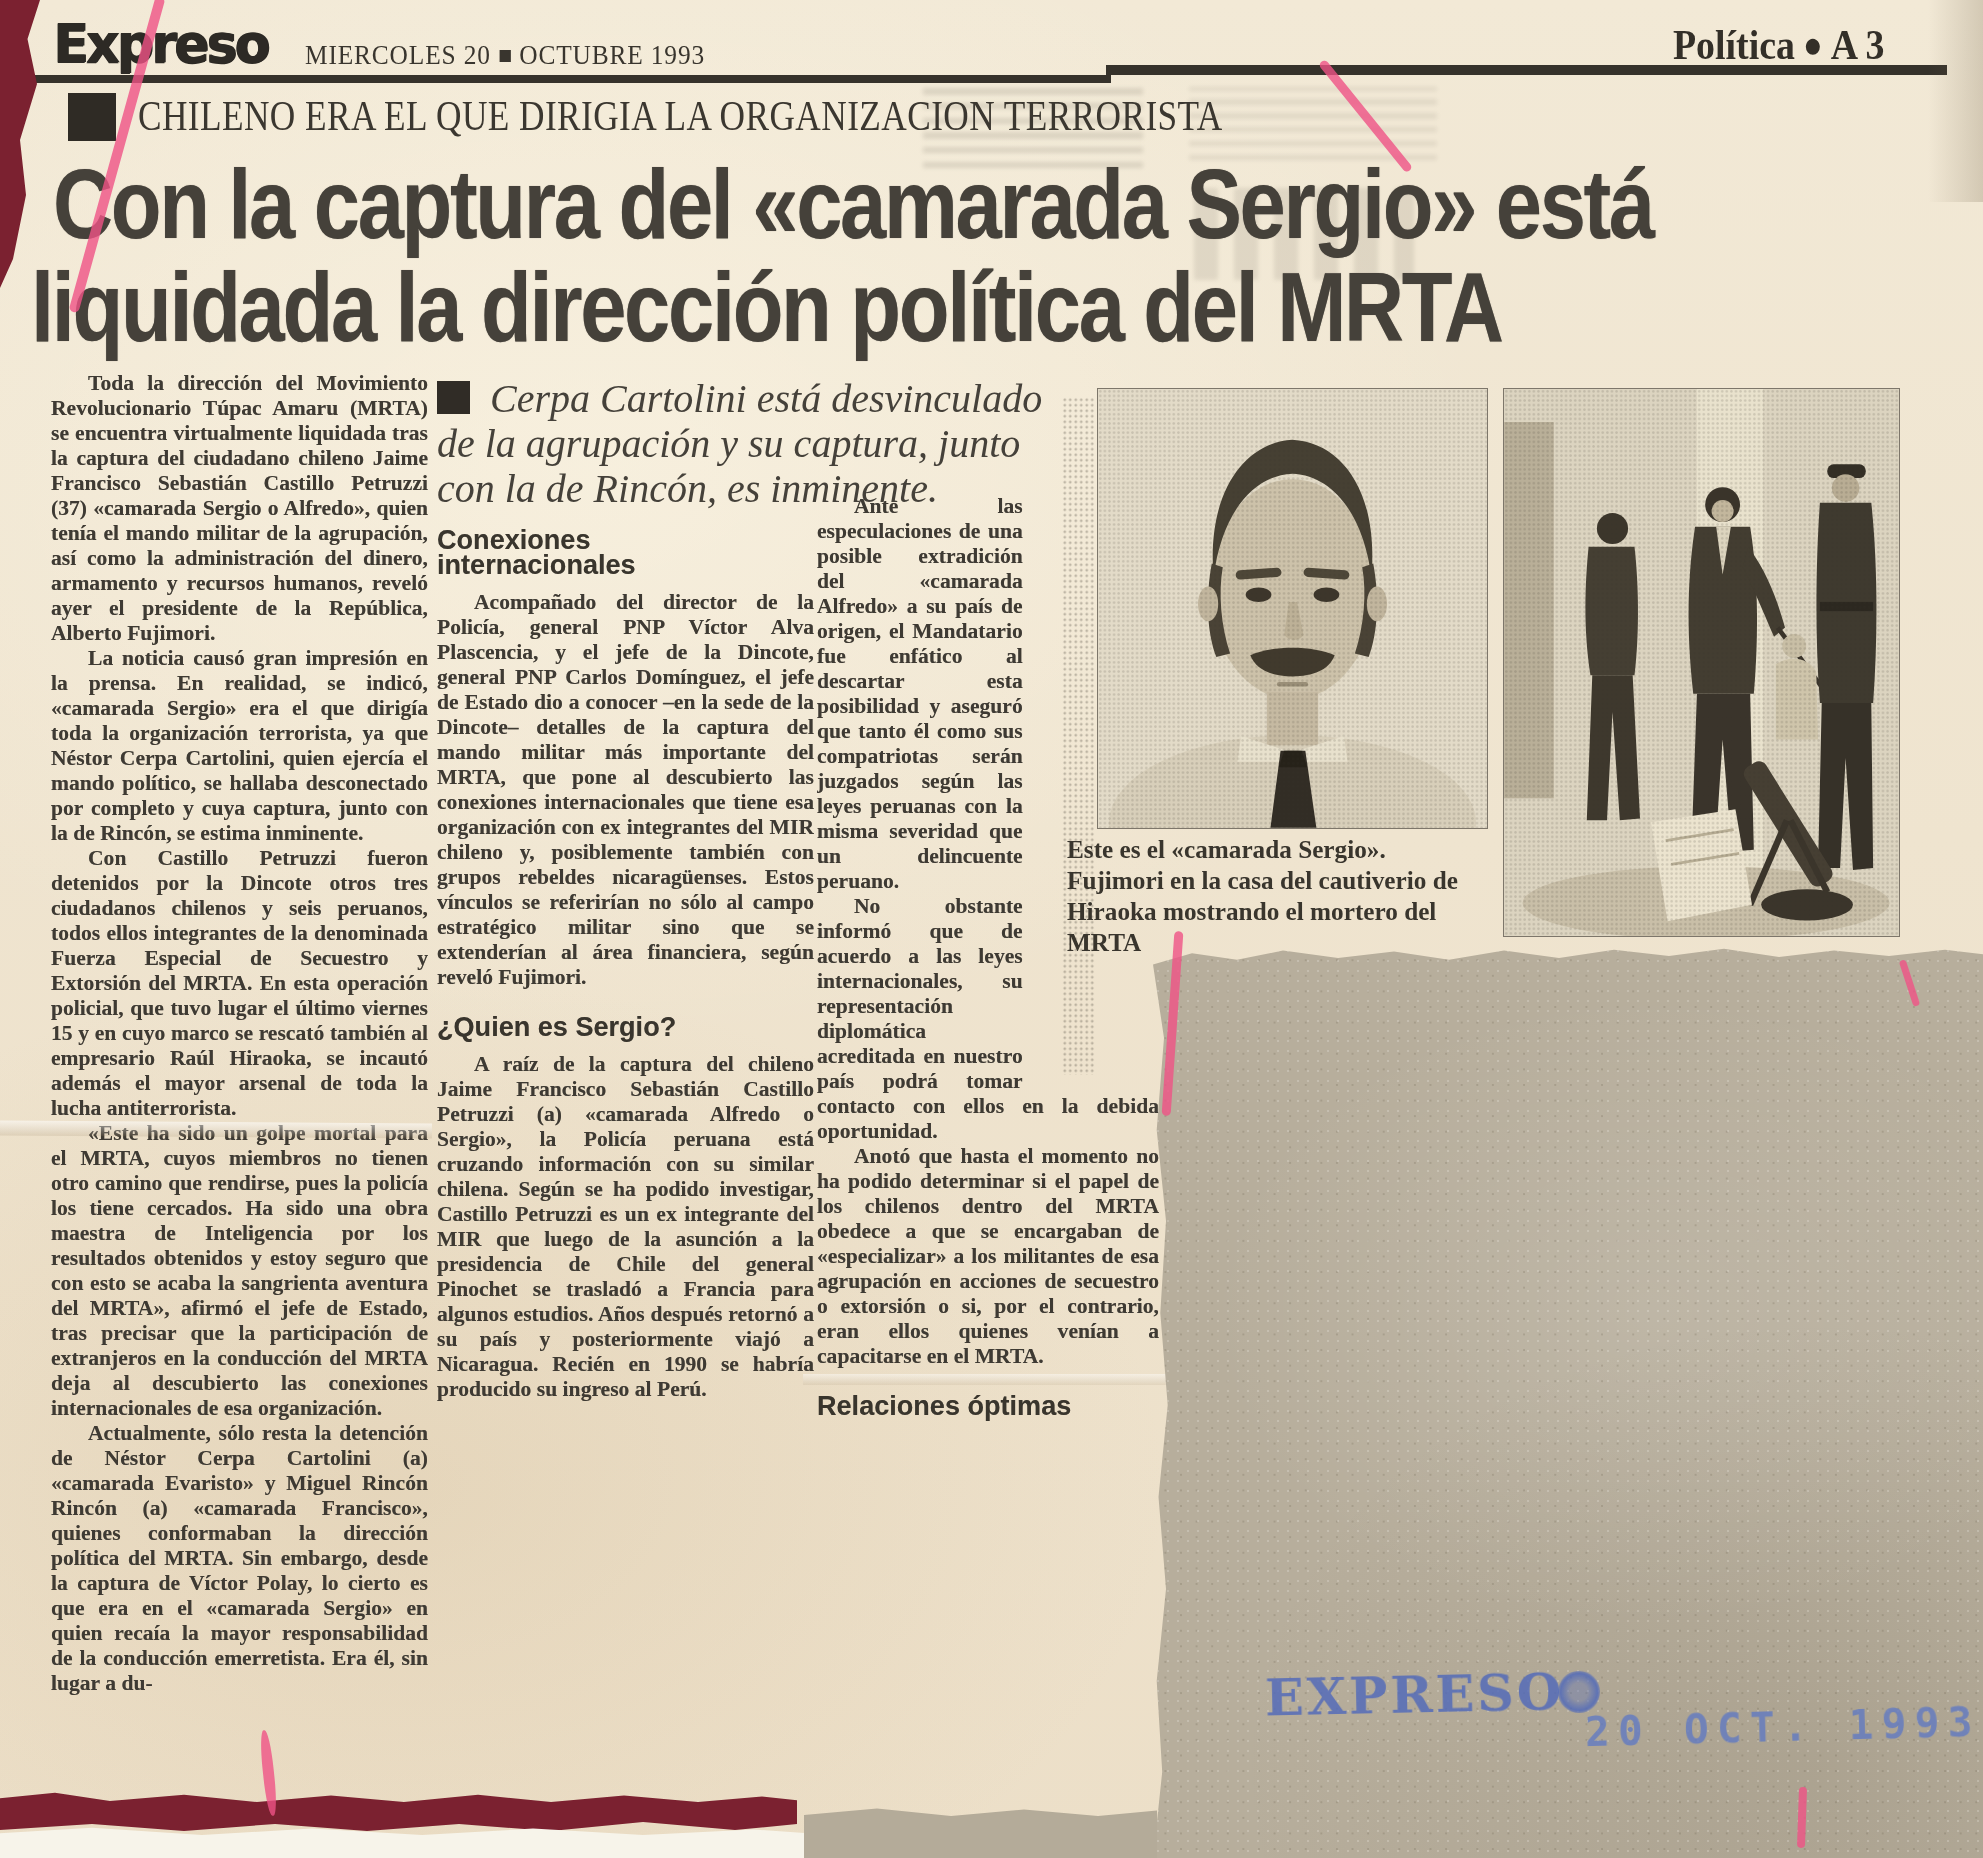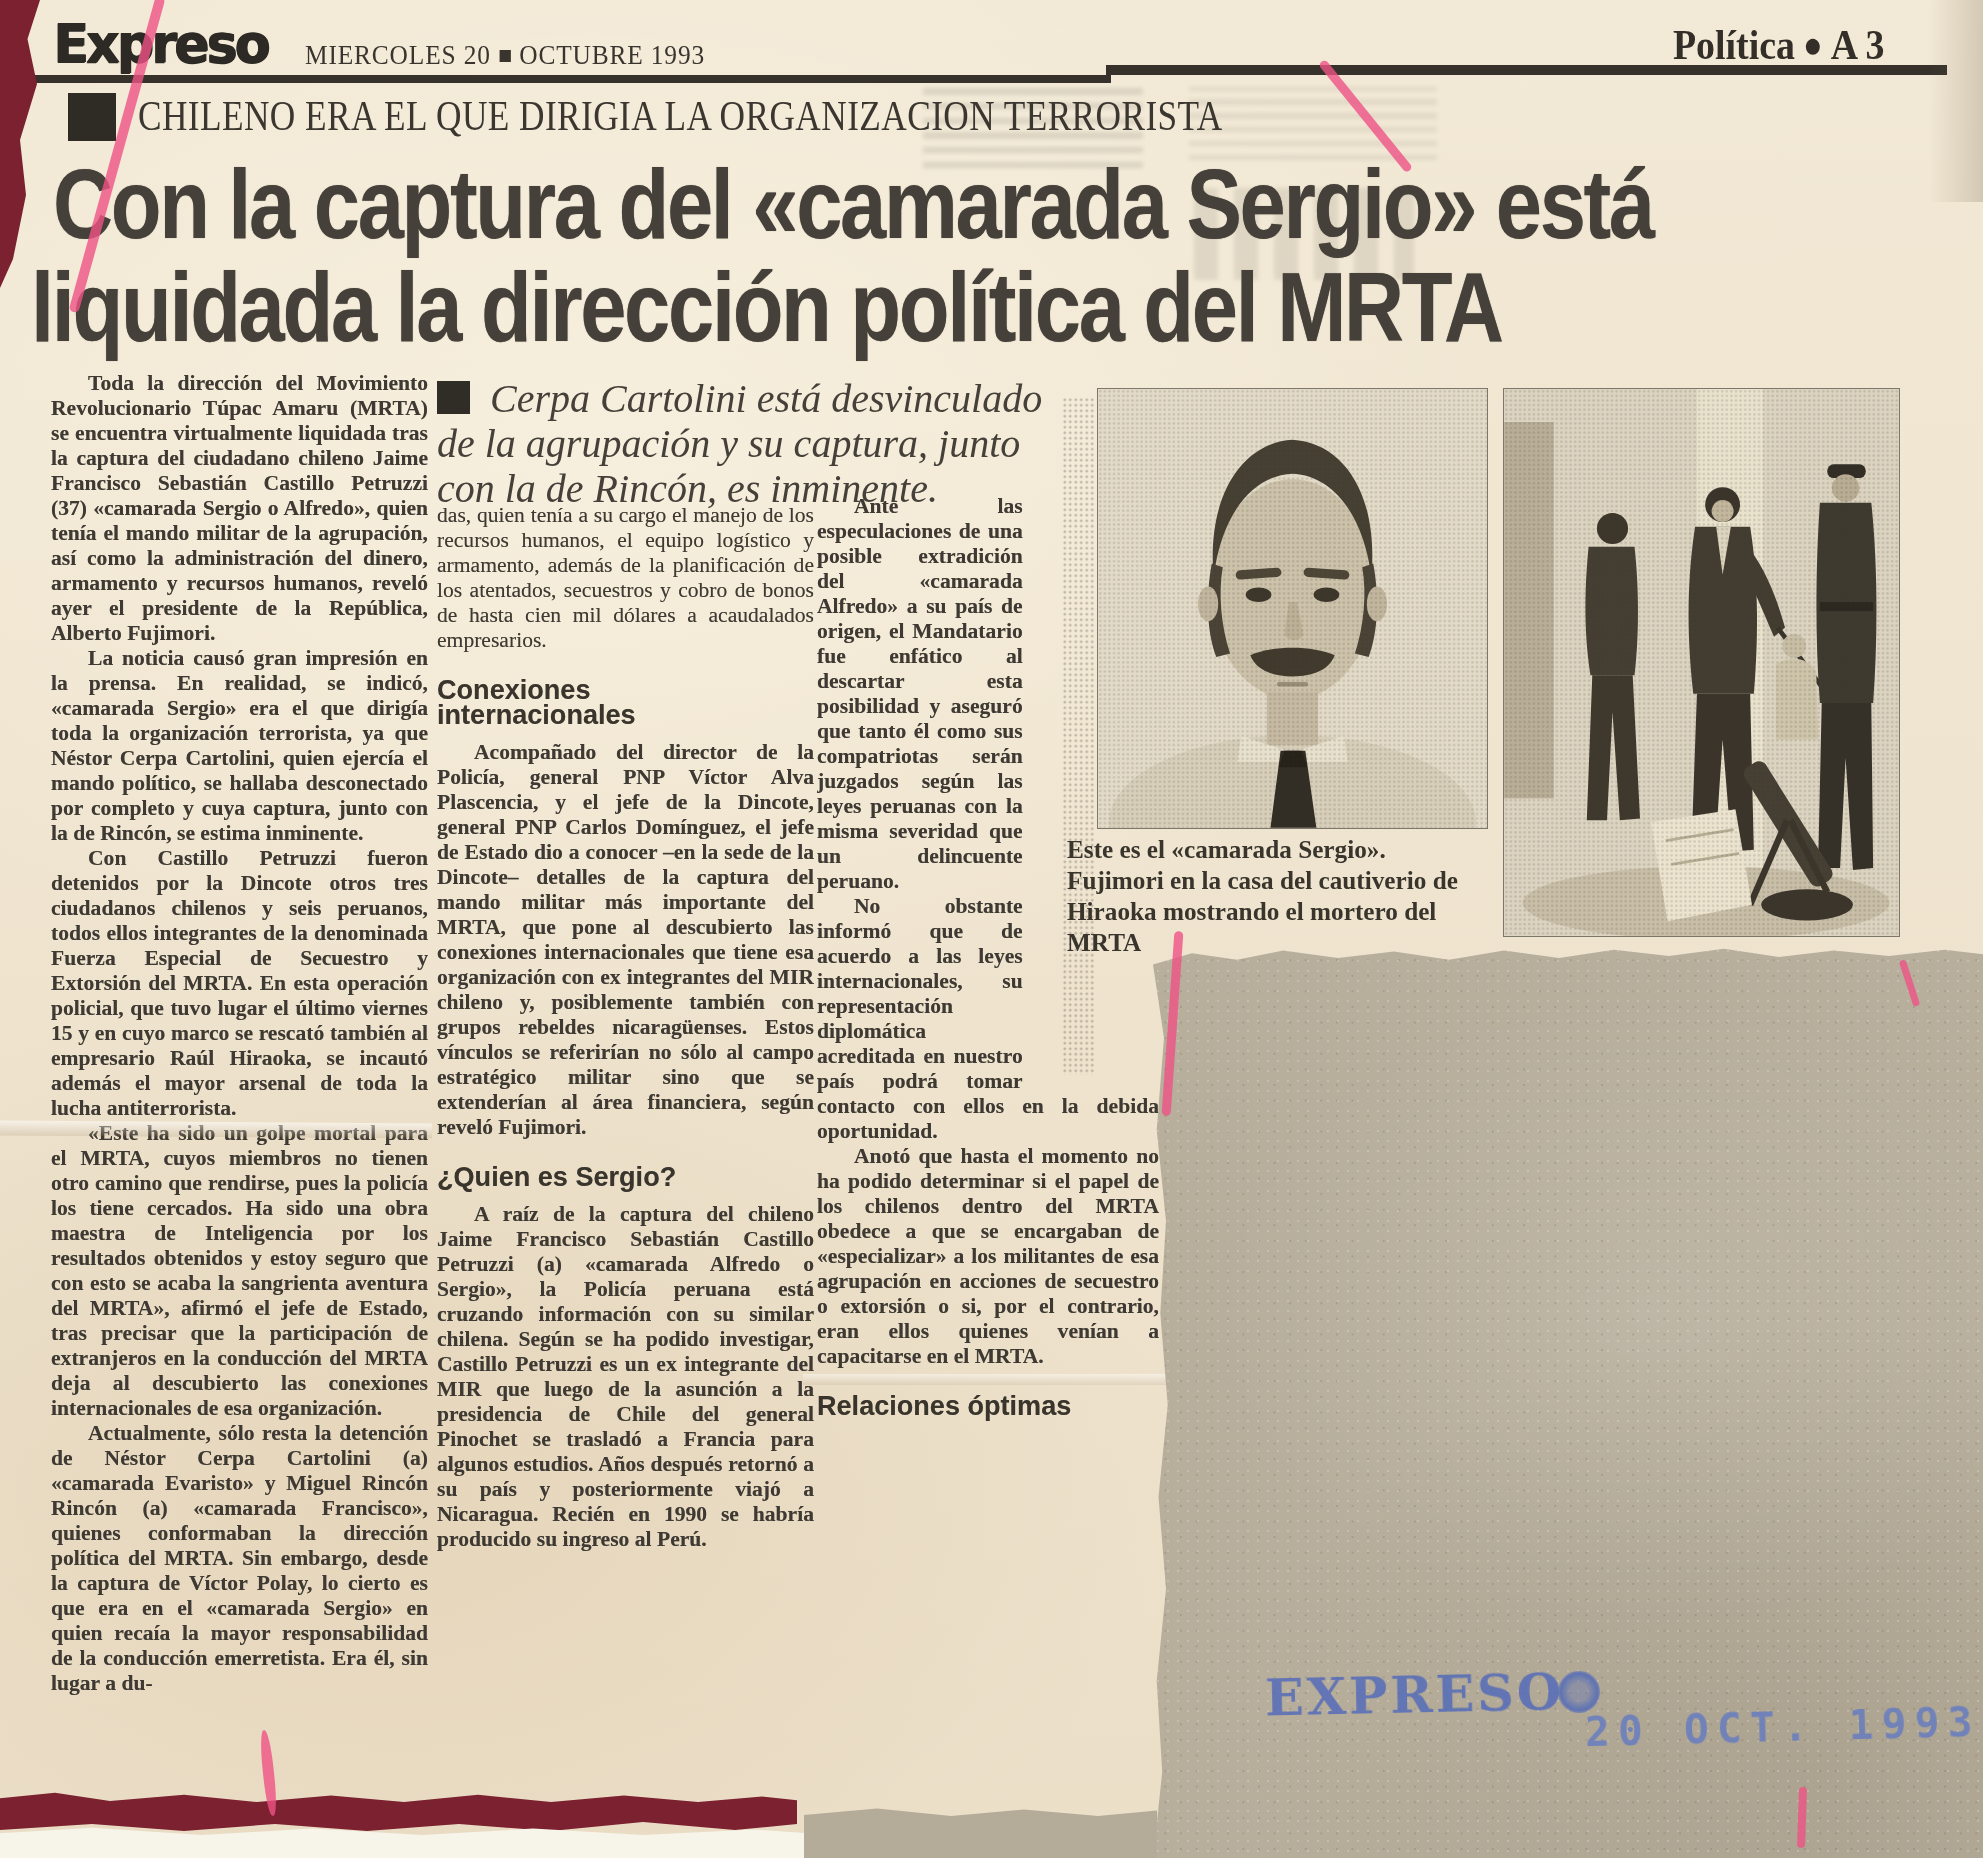--- a/index.html
+++ b/index.html
@@ -160,21 +160,20 @@
 
   <div class="abs col col1">
     <p class="indent">Toda la dirección del Movimiento Revolucionario Túpac Amaru (MRTA) se encuentra virtualmente liquidada tras la captura del ciudadano chileno Jaime Francisco Sebastián Castillo Petruzzi (37) «camarada Sergio o Alfredo», quien tenía el mando militar de la agrupación, así como la administración del dinero, armamento y recursos humanos, reveló ayer el presidente de la República, Alberto Fujimori.</p>
     <p class="indent">La noticia causó gran impresión en la prensa. En realidad, se indicó, «camarada Sergio» era el que dirigía toda la organización terrorista, ya que Néstor Cerpa Cartolini, quien ejercía el mando político, se hallaba desconectado por completo y cuya captura, junto con la de Rincón, se estima inminente.</p>
     <p class="indent">Con Castillo Petruzzi fueron detenidos por la Dincote otros tres ciudadanos chilenos y seis peruanos, todos ellos integrantes de la denominada Fuerza Especial de Secuestro y Extorsión del MRTA. En esta operación policial, que tuvo lugar el último viernes 15 y en cuyo marco se rescató también al empresario Raúl Hiraoka, se incautó además el mayor arsenal de toda la lucha antiterrorista.</p>
     <p class="indent">«Este ha sido un golpe mortal para el MRTA, cuyos miembros no tienen otro camino que rendirse, pues la policía los tiene cercados. Ha sido una obra maestra de Inteligencia por los resultados obtenidos y estoy seguro que con esto se acaba la sangrienta aventura del MRTA», afirmó el jefe de Estado, tras precisar que la participación de extranjeros en la conducción del MRTA deja al descubierto las conexiones internacionales de esa organización.</p>
     <p class="indent">Actualmente, sólo resta la detención de Néstor Cerpa Cartolini (a) «camarada Evaristo» y Miguel Rincón Rincón (a) «camarada Francisco», quienes conformaban la dirección política del MRTA. Sin embargo, desde la captura de Víctor Polay, lo cierto es que era en el «camarada Sergio» en quien recaía la mayor responsabilidad de la conducción emerretista. Era él, sin lugar a du-</p>
   </div>
 
   <div class="abs col col2">
-    <p>das, quien tenía a su cargo el manejo de los recursos humanos, el equipo logístico y armamento, además de la planificación de los atentados, secuestros y cobro de bonos de hasta cien mil dólares a acaudalados empresarios.</p>
     <h3 class="subhead">Conexiones internacionales</h3>
     <p class="indent">Acompañado del director de la Policía, general PNP Víctor Alva Plascencia, y el jefe de la Dincote, general PNP Carlos Domínguez, el jefe de Estado dio a conocer –en la sede de la Dincote– detalles de la captura del mando militar más importante del MRTA, que pone al descubierto las conexiones internacionales que tiene esa organización con ex integrantes del MIR chileno y, posiblemente también con grupos rebeldes nicaragüenses. Estos vínculos se referirían no sólo al campo estratégico militar sino que se extenderían al área financiera, según reveló Fujimori.</p>
     <h3 class="subhead">¿Quien es Sergio?</h3>
     <p class="indent">A raíz de la captura del chileno Jaime Francisco Sebastián Castillo Petruzzi (a) «camarada Alfredo o Sergio», la Policía peruana está cruzando información con su similar chilena. Según se ha podido investigar, Castillo Petruzzi es un ex integrante del MIR que luego de la asunción a la presidencia de Chile del general Pinochet se trasladó a Francia para algunos estudios. Años después retornó a su país y posteriormente viajó a Nicaragua. Recién en 1990 se habría producido su ingreso al Perú.</p>
   </div>
 
   <div class="abs col col3">
     <div class="photo-spacer"></div>
     <p class="indent">Ante las especulaciones de una posible extradición del «camarada Alfredo» a su país de origen, el Mandatario fue enfático al descartar esta posibilidad y aseguró que tanto él como sus compatriotas serán juzgados según las leyes peruanas con la misma severidad que un delincuente peruano.</p>
     <p class="indent">No obstante informó que de acuerdo a las leyes internacionales, su representación diplomática acreditada en nuestro país podrá tomar contacto con ellos en la debida oportunidad.</p>

